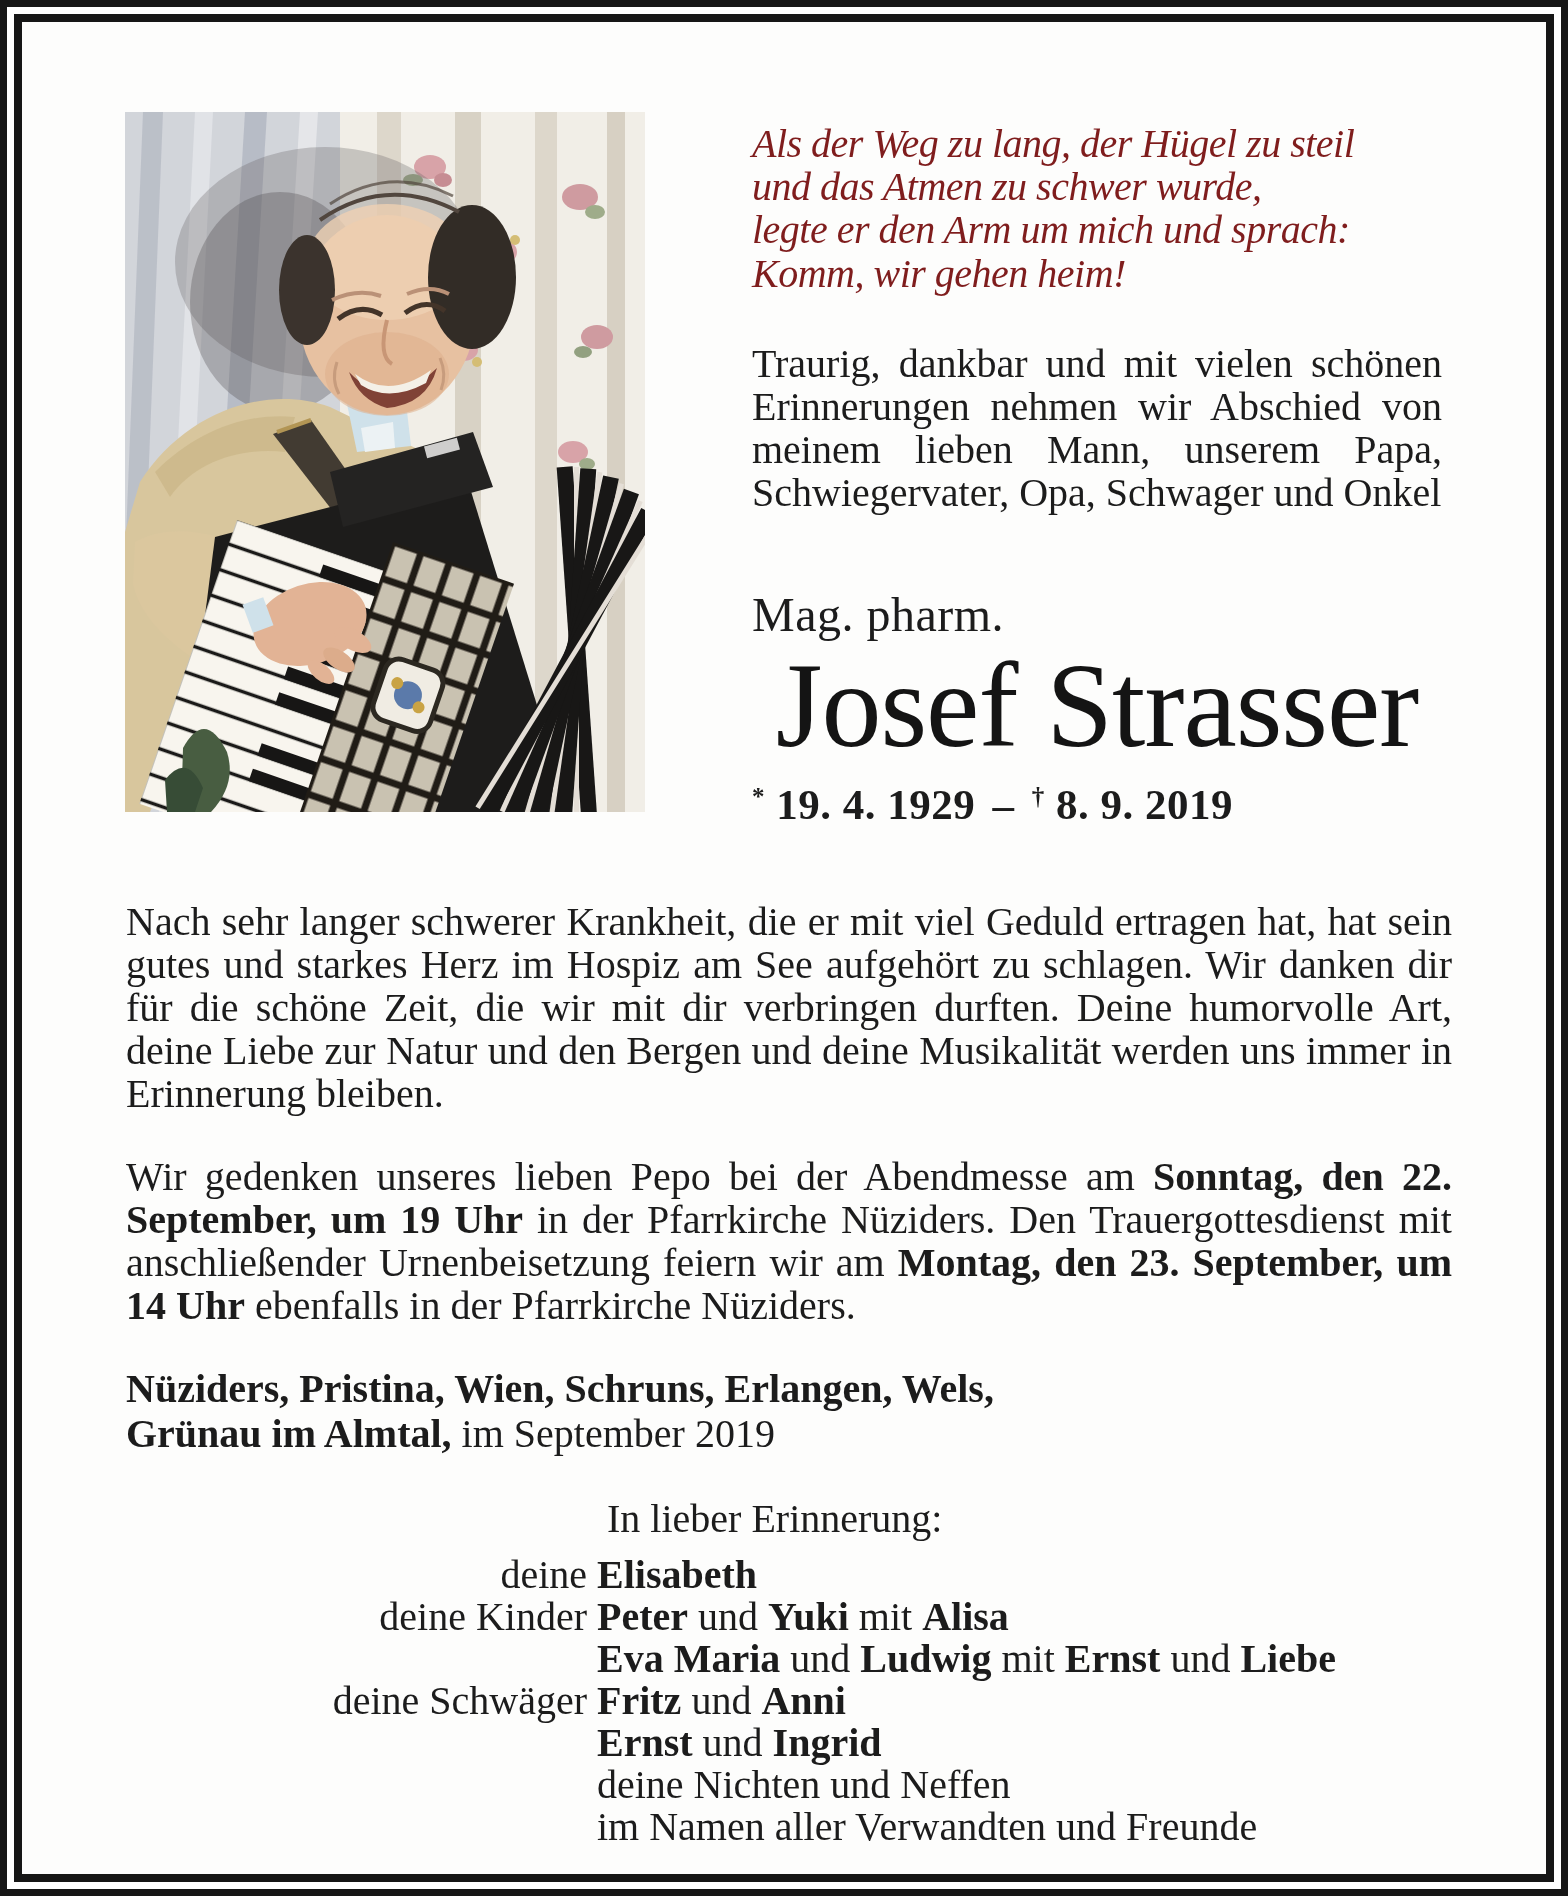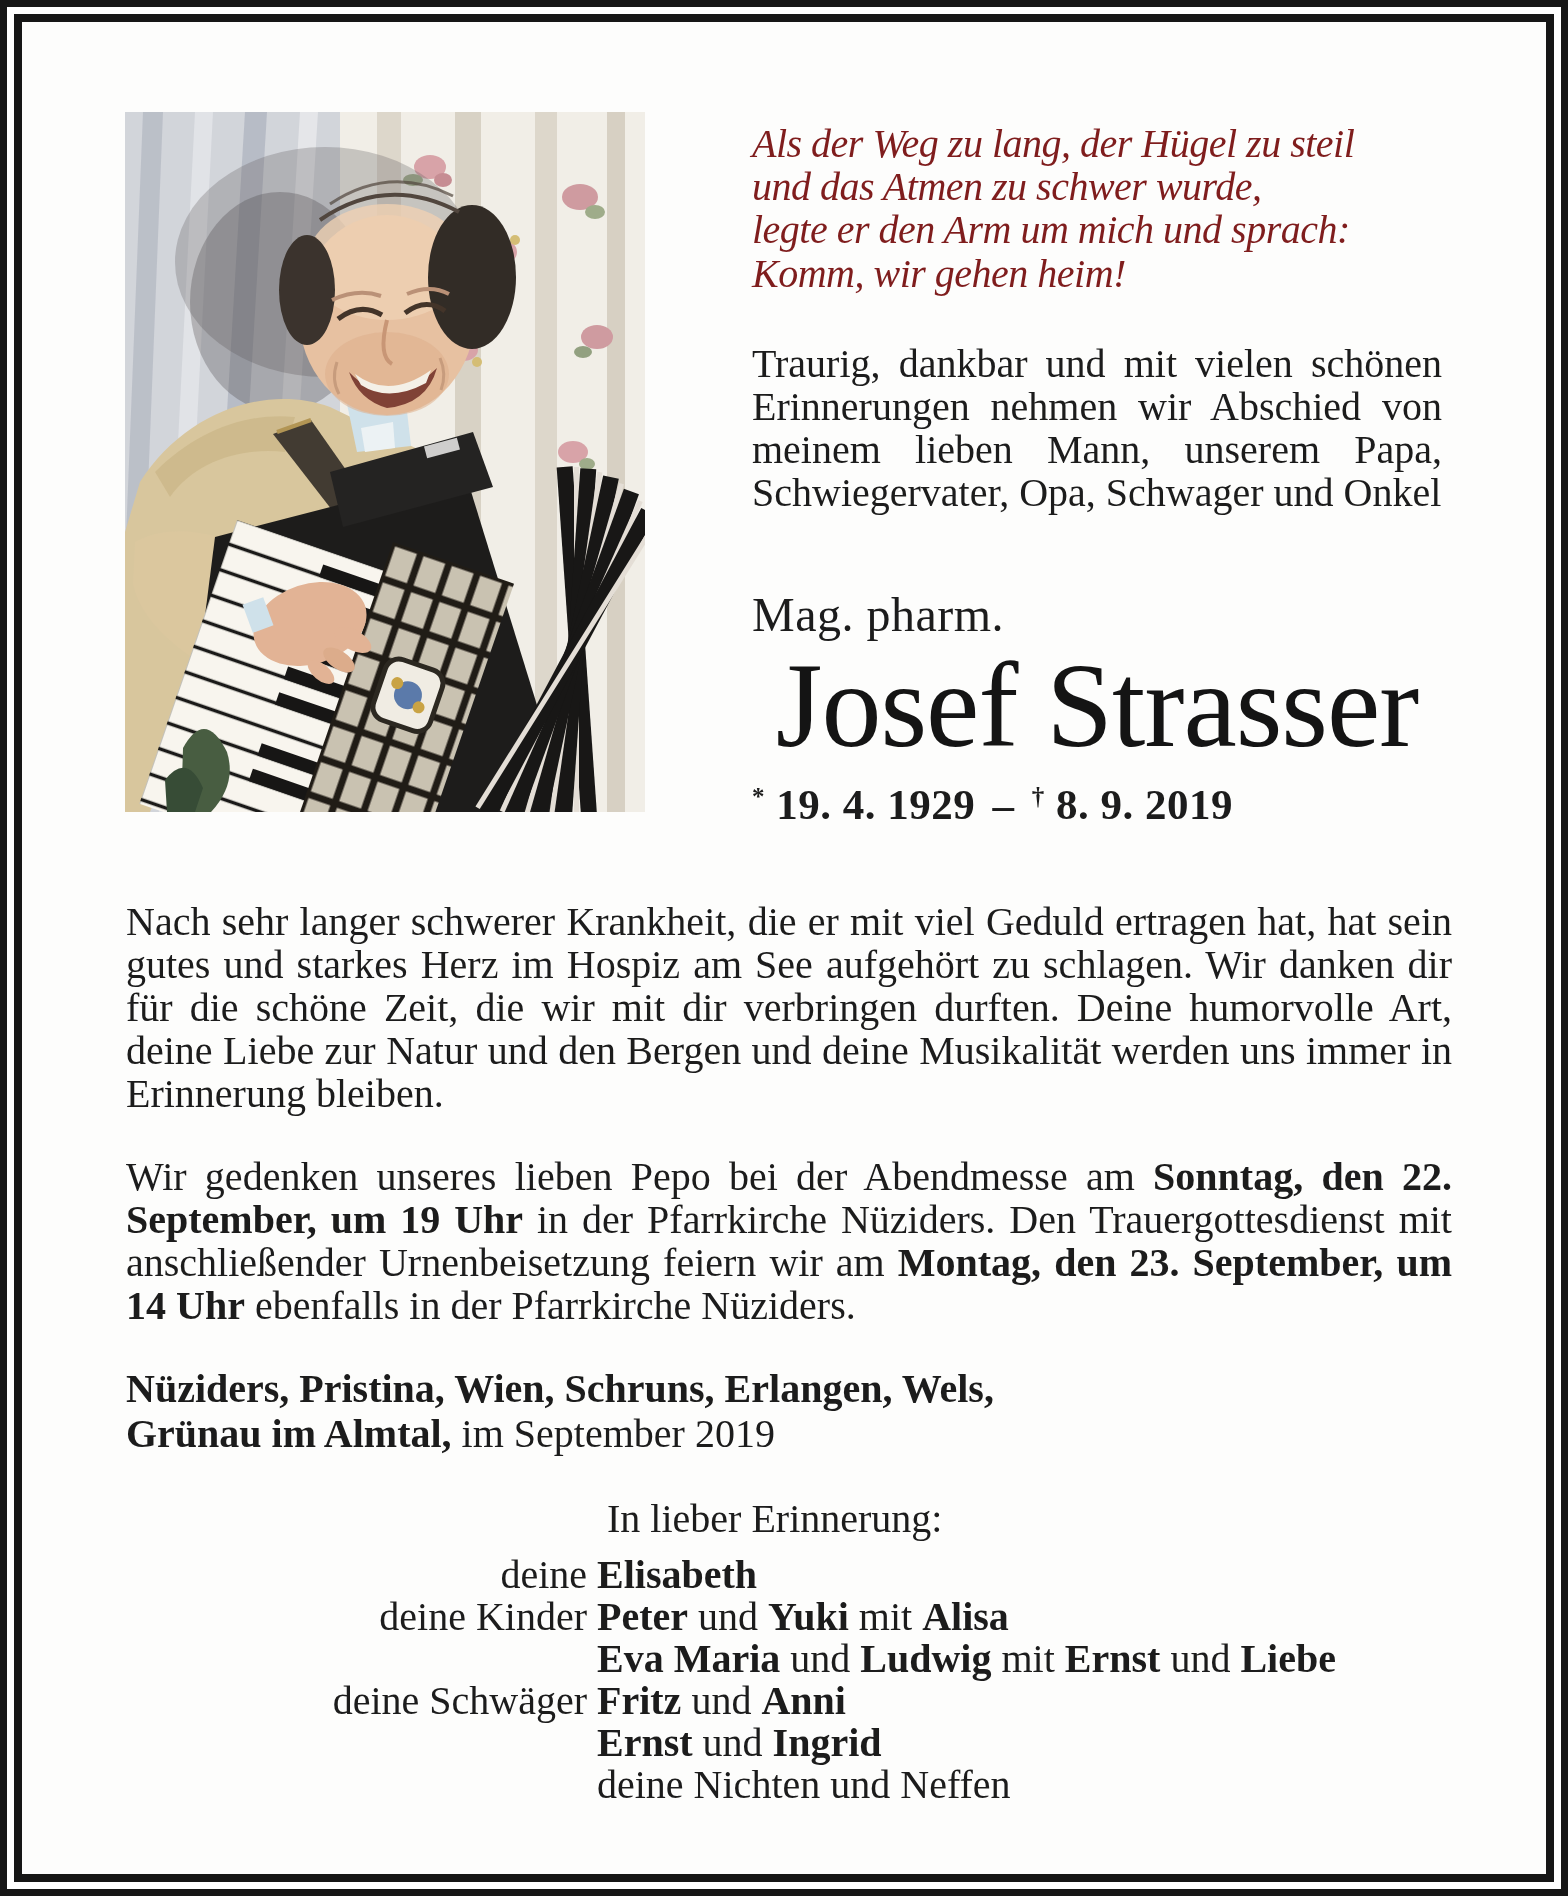--- a/index.html
+++ b/index.html
@@ -229,17 +229,21 @@
           <span class="mem-value"><span class="b">Fritz</span><span> und </span><span class="b">Anni</span></span>
         </div>
         <div class="mem-row">
           <span class="mem-label"></span>
           <span class="mem-value"><span class="b">Ernst</span><span> und </span><span class="b">Ingrid</span></span>
         </div>
         <div class="mem-row">
           <span class="mem-label"></span>
           <span class="mem-value"><span>deine Nichten und Neffen</span></span>
         </div>
+        <div class="mem-row">
+          <span class="mem-label"></span>
+          <span class="mem-value"><span>im Namen aller Verwandten und Freunde</span></span>
+        </div>
       </div>
     </div>
 
   </div>
 </div>
 
 </body></html>

